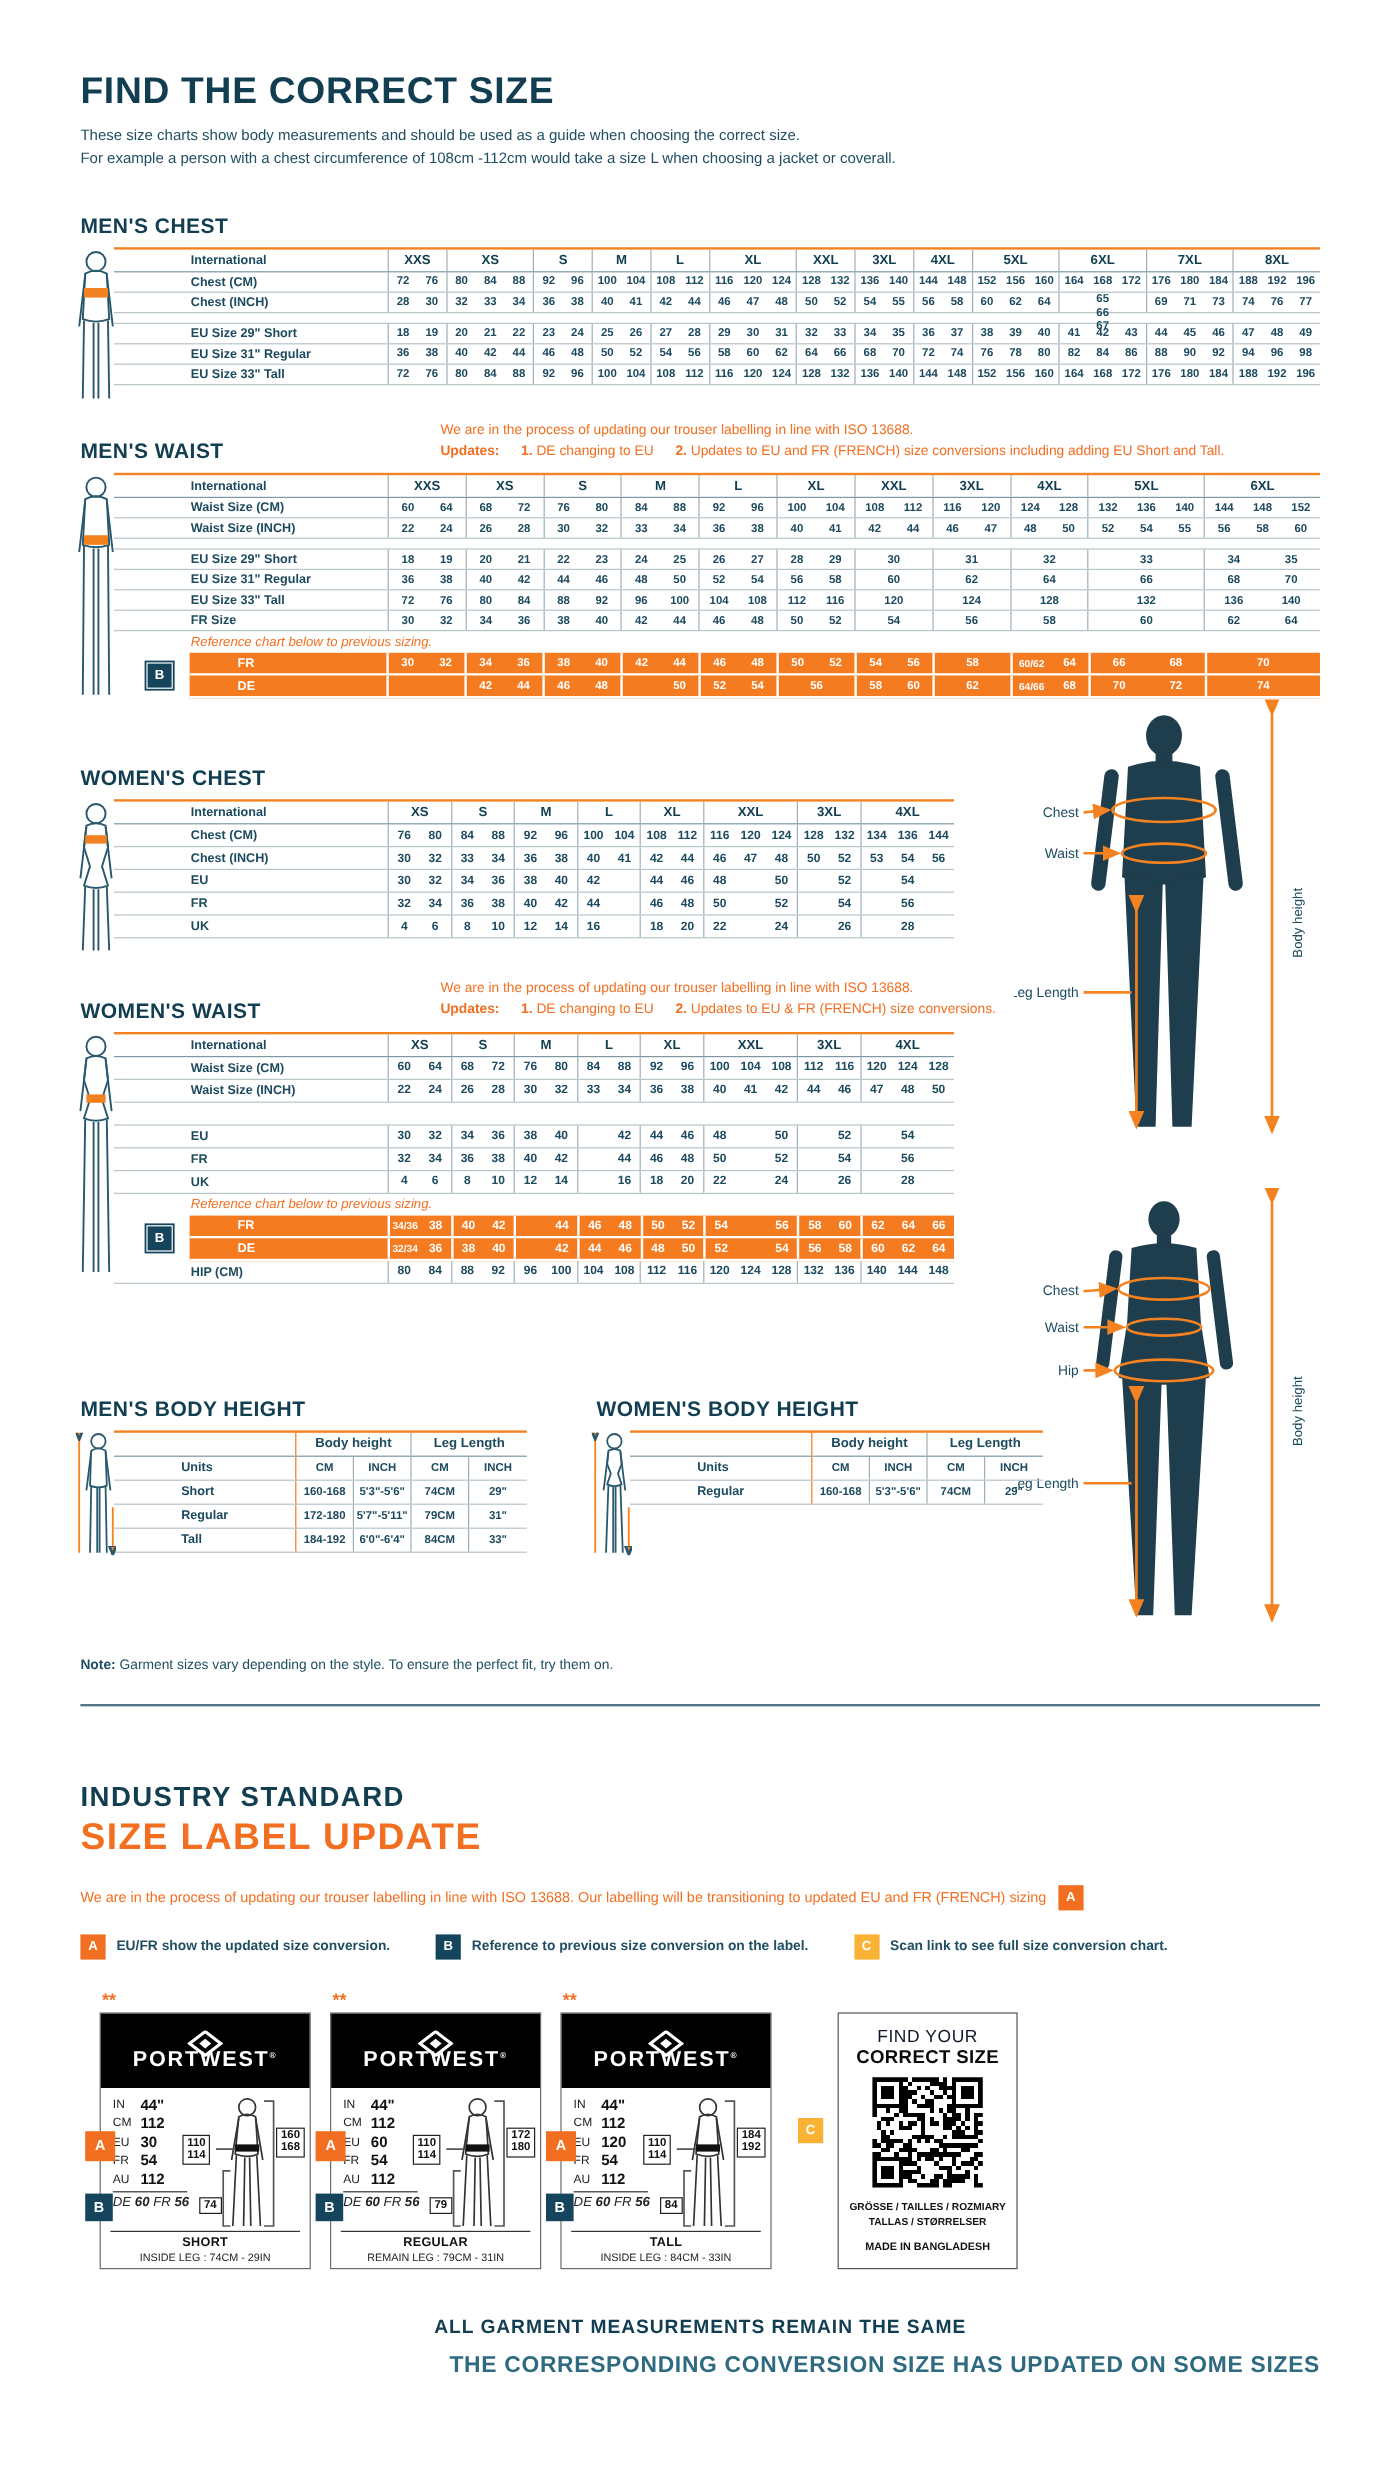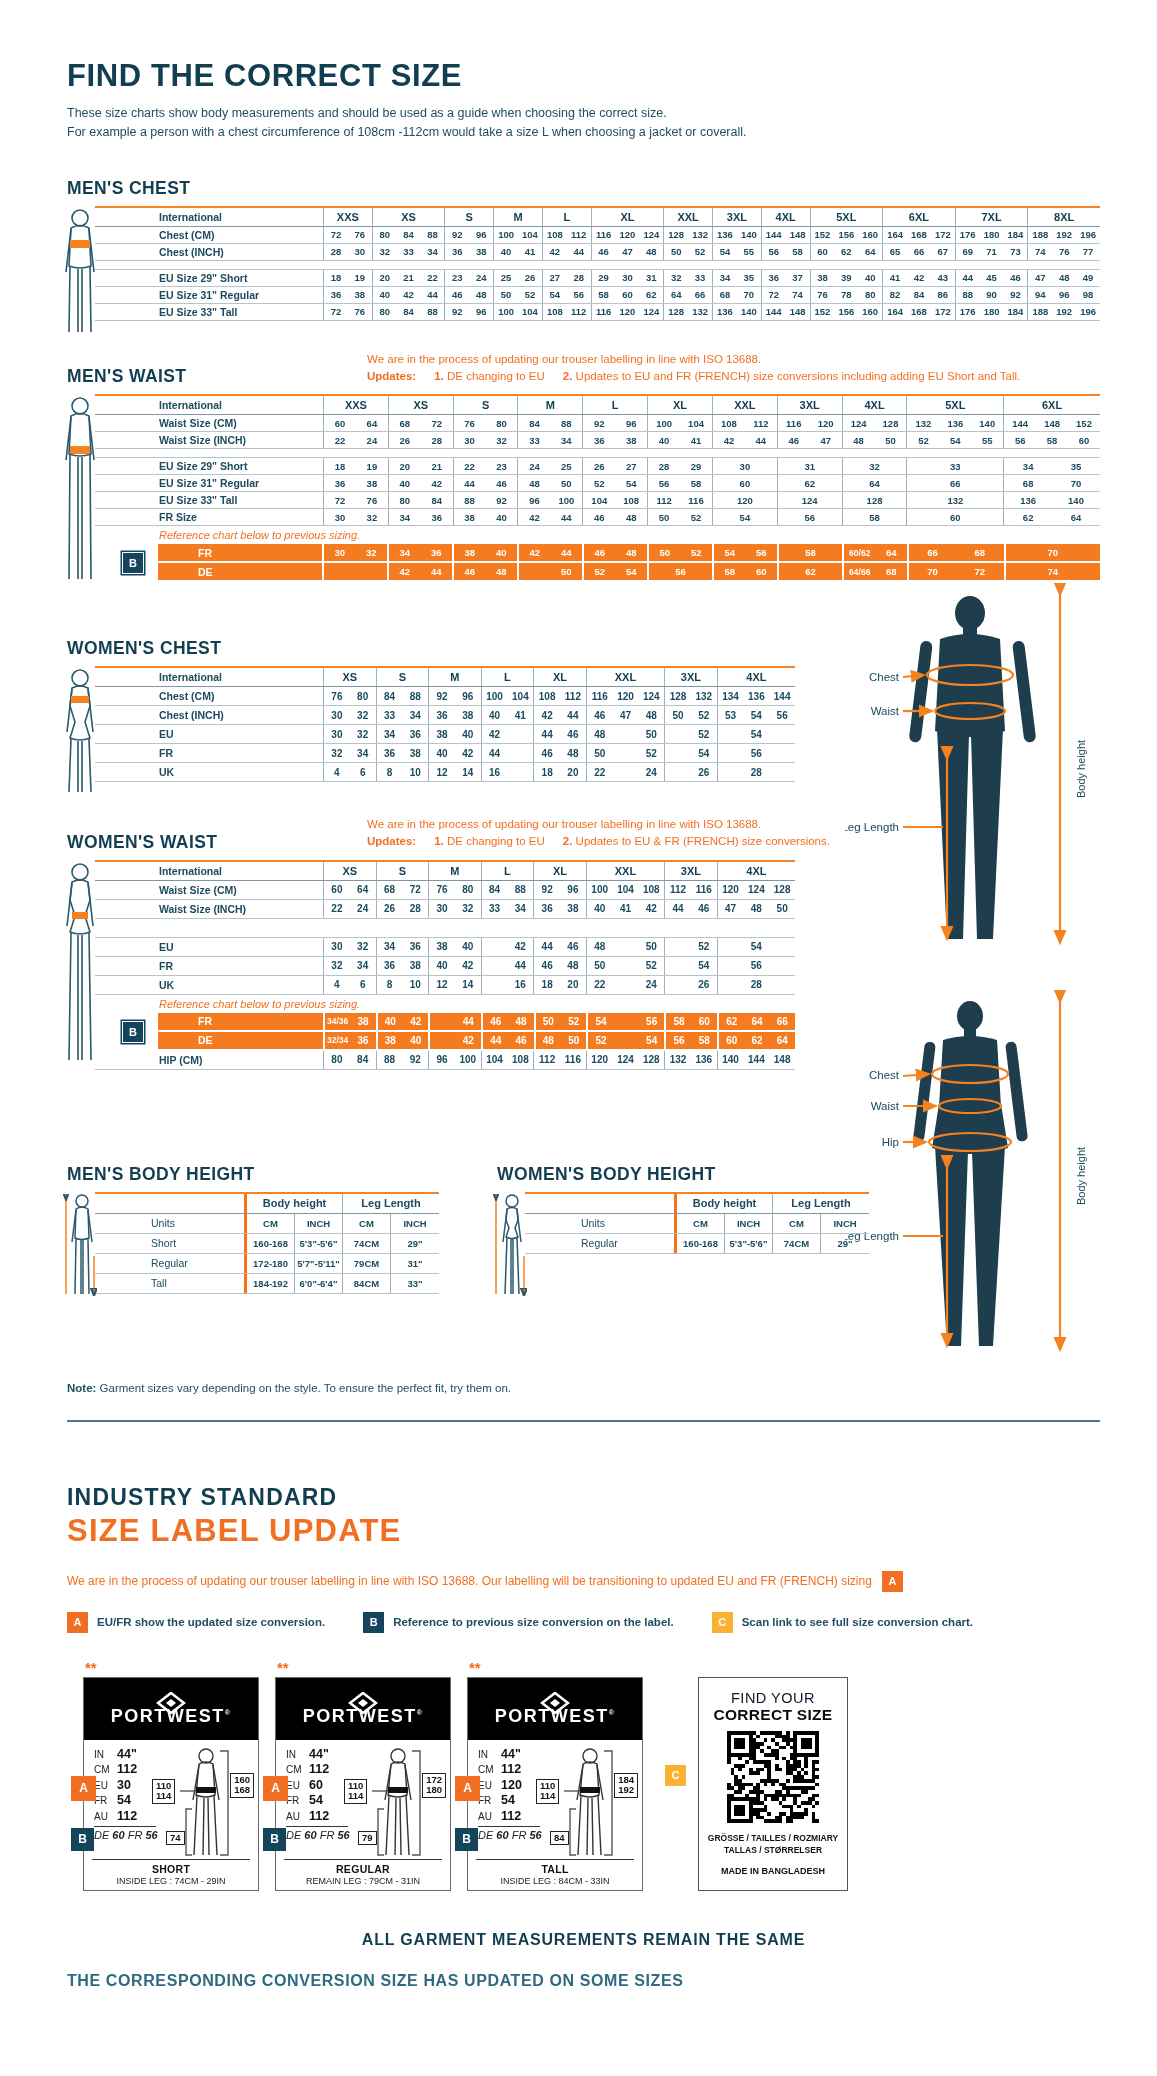--- a/index.html
+++ b/index.html
@@ -47,21 +47,21 @@
 .fig-man{left:778px;top:-55px}
 .fig-woman{left:778px;top:352px}
 .figblock svg text{font-family:"Liberation Sans",sans-serif;font-size:11.5px;fill:#1c4a5e}
 .figblock svg text.vert{font-size:11px}
 
 .bhrowwrap{display:flex;margin-top:94px}
 .bhcol{position:relative}
 .bhcol+.bhcol{margin-left:58px}
 .bhtbl{margin-left:28px;border-top:2.5px solid #f58220;width:344px}
 .bhrow{display:flex;border-bottom:1px solid #b7c4ca;height:20px;align-items:stretch}
-.bhlabel{flex:0 0 152px;display:flex;align-items:center;padding-left:56px;font-weight:400;font-size:10.5px;border-right:3px solid #f97316}
+.bhlabel{flex:0 0 152px;display:flex;align-items:center;padding-left:56px;font-weight:700;font-size:10.5px;border-right:1px solid #f97316}
 .bhgroup{flex:0 0 96px;display:flex;align-items:center;justify-content:center;font-weight:700;font-size:11px;border-right:1px solid #9db0b9}
 .bhcell{flex:0 0 48px;display:flex;align-items:center;justify-content:center;font-weight:700;font-size:9.5px;border-right:1px solid #9db0b9}
 .bhrow .bhgroup:last-child,.bhrow .bhcell:last-child{border-right:none}
 .bhhead{border-bottom:1.5px solid #7e97a3}
 
 .note-line{margin-top:88px;font-size:11.5px;color:#1f4d61}
 .note-line b{font-weight:700}
 .divider{margin-top:26px;border:none;border-top:2px solid #547588;width:1033px}
 
 .industry{margin-top:62px}
@@ -103,21 +103,21 @@
 .qrzone{display:flex;align-items:flex-start;margin-top:18px}
 .qrbadge{margin:88px 12px 0 6px}
 .qr-card{width:150px;height:214px;border:1.5px solid #555;background:#fff;text-align:center;padding-top:12px}
 .qr-l1{font-size:14.5px;color:#0f172a;letter-spacing:.5px}
 .qr-l2{font-size:15.5px;font-weight:800;color:#0b0b0b;letter-spacing:.3px}
 .qr-svg{margin:7px auto 5px}
 .qr-langs{font-size:8.5px;font-weight:800;color:#111;line-height:1.5}
 .qr-made{font-size:9px;font-weight:800;color:#111;margin-top:9px}
 
 .footer1{margin-top:40px;text-align:center;font-size:16px;font-weight:800;color:#123e51;letter-spacing:.8px}
-.footer2{margin-top:23px;text-align:left;font-size:16px;font-weight:700;color:#2e6b80;letter-spacing:.6px}
+.footer2{margin-top:12px;text-align:right;font-size:19px;font-weight:700;color:#2e6b80;letter-spacing:.6px}
 </style>
 </head>
 <body>
 
 <div class="page">
 <div class="inner">
 
   <h1>FIND THE CORRECT SIZE</h1>
   <p class="intro">
     <span>These size charts show body measurements and should be used as a guide when choosing the correct size.</span><br>
@@ -255,21 +255,21 @@
                 </div>
                 <div class="tgroup" style="flex-grow: 2;">
                   <span class="tval">56</span>
                   <span class="tval">58</span>
                 </div>
                 <div class="tgroup" style="flex-grow: 3;">
                   <span class="tval">60</span>
                   <span class="tval">62</span>
                   <span class="tval">64</span>
                 </div>
-                <div class="tgroup" style="flex-grow: 3;">
+                <div class="tgroup" style="flex-grow: 3; flex-direction: column;">
                   <span class="tval">65</span>
                   <span class="tval">66</span>
                   <span class="tval">67</span>
                 </div>
                 <div class="tgroup" style="flex-grow: 3;">
                   <span class="tval">69</span>
                   <span class="tval">71</span>
                   <span class="tval">73</span>
                 </div>
                 <div class="tgroup" style="flex-grow: 3;">

